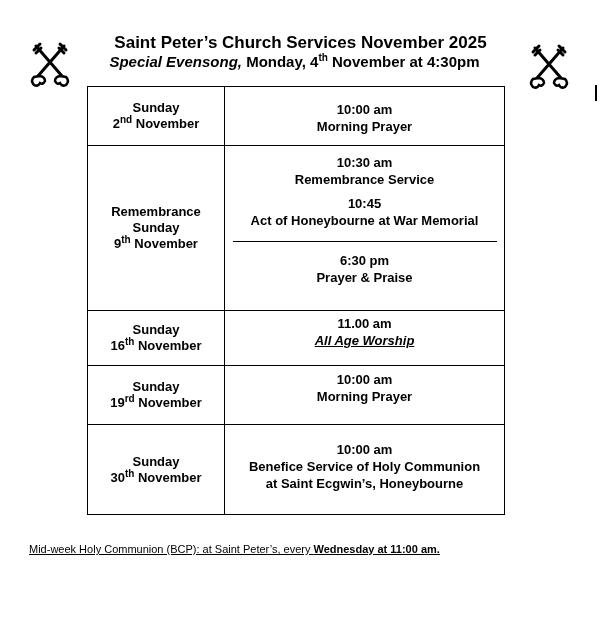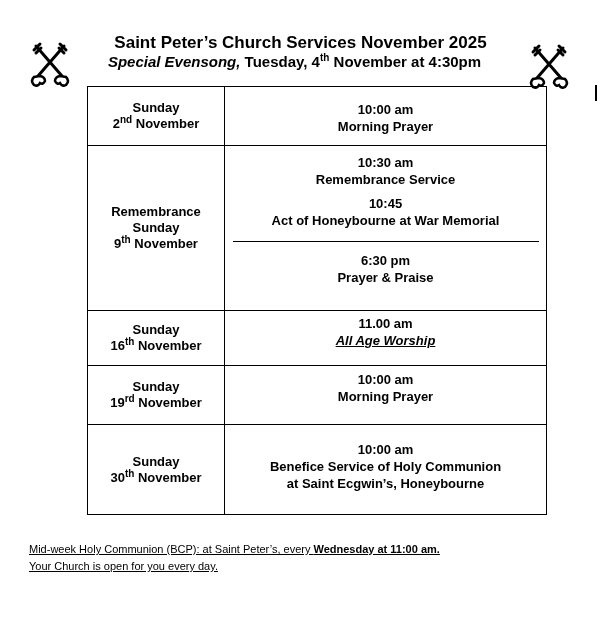--- a/index.html
+++ b/index.html
@@ -8,21 +8,21 @@
   .key { position:absolute; width:44px; height:48px; }
   .key svg { width:100%; height:100%; }
   #key-left { left:28px; top:40px; }
   #key-right { left:527px; top:42px; }
   .edge-mark { position:absolute; left:595px; top:85px; width:2px; height:16px; background:#000; }
   .title { position:absolute; left:0; width:613px; text-align:center; }
   #main-title { top:33px; left:-6px; font-size:17px; font-weight:bold; }
   #sub-title { top:53px; left:-12px; font-size:15px; font-weight:bold; }
   #sub-title i { }
   sup { font-size:10px; vertical-align:super; line-height:0; }
-  table.sched { position:absolute; left:87px; top:86px; width:460px;
+  table.sched { position:absolute; left:87px; top:86px; width:418px;
                 border-collapse:collapse; font-size:13px; font-weight:bold;padding-left:16px; }
   table.sched td { border:1px solid #000; text-align:center; vertical-align:middle; padding:0; }
   td.day { width:136px; line-height:16px; }
   td.svc { line-height:17px; }
   .ital { font-style:italic;text-decoration:underline; }
   .blk { display:block; }
   .rule { border-top:1px solid #000; margin:12px 7px 10px 8px; }
   .gap { height:7px; }
   .footer { position:absolute; left:29px; top:541px; font-size:11px; line-height:17px;text-decoration:underline; }
   .footer b { font-weight:bold; }
@@ -58,21 +58,21 @@
     </g>
     <g stroke="#000" stroke-width="2.5" fill="#fff">
       <path d="M6 37 q-4 4 0 8 q4 2 6 -2 q3 2 5 -2 q0 -4 -5 -5 z"></path>
       <path d="M38 37 q4 4 0 8 q-4 2 -6 -2 q-3 2 -5 -2 q0 -4 5 -5 z"></path>
     </g>
   </svg>
 </div>
 <div class="edge-mark"></div>
 
 <div id="main-title" class="title">Saint Peter’s Church Services November 2025</div>
-<div id="sub-title" class="title"><i>Special Evensong,</i><span> Tuesday, 4</span><sup>th</sup><span> November at 4:30pm</span></div>
+<div id="sub-title" class="title"><i>Special Evensong,</i><span> Monday, 4</span><sup>th</sup><span> November at 4:30pm</span></div>
 
 <table class="sched">
   <tbody>
       <tr style="height:59px">
     <td class="day">
       <span class="blk">Sunday</span>
       <span>2</span><sup>nd</sup><span> November</span>
     </td>
     <td class="svc" style="padding-top:4px">
       <span class="blk">10:00 am</span>
@@ -125,14 +125,13 @@
       <span class="blk">10:00 am</span>
       <span class="blk">Benefice Service of Holy Communion</span>
       <span class="blk">at Saint Ecgwin’s, Honeybourne</span>
     </td>
   </tr>
 </tbody>
   </table>
 
 <div class="footer">
   <div><span>Mid-week Holy Communion (BCP): at Saint Peter’s, every </span><b>Wednesday at 11:00 am.</b></div>
-  <div>Your Church is open for you every day.</div>
 </div>
 
 </body></html>

